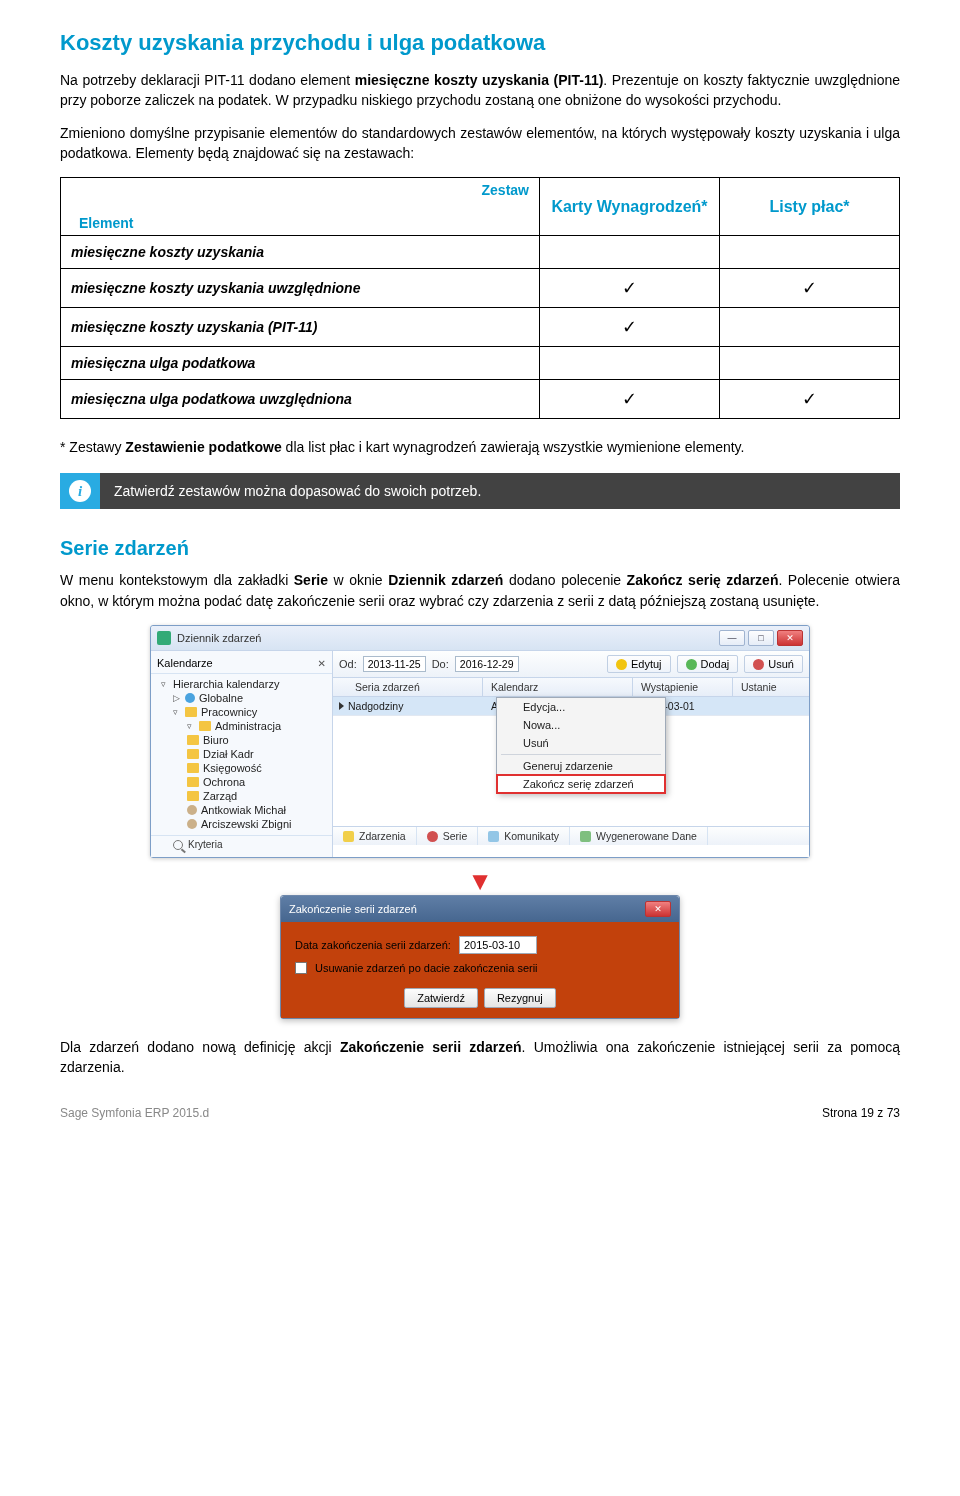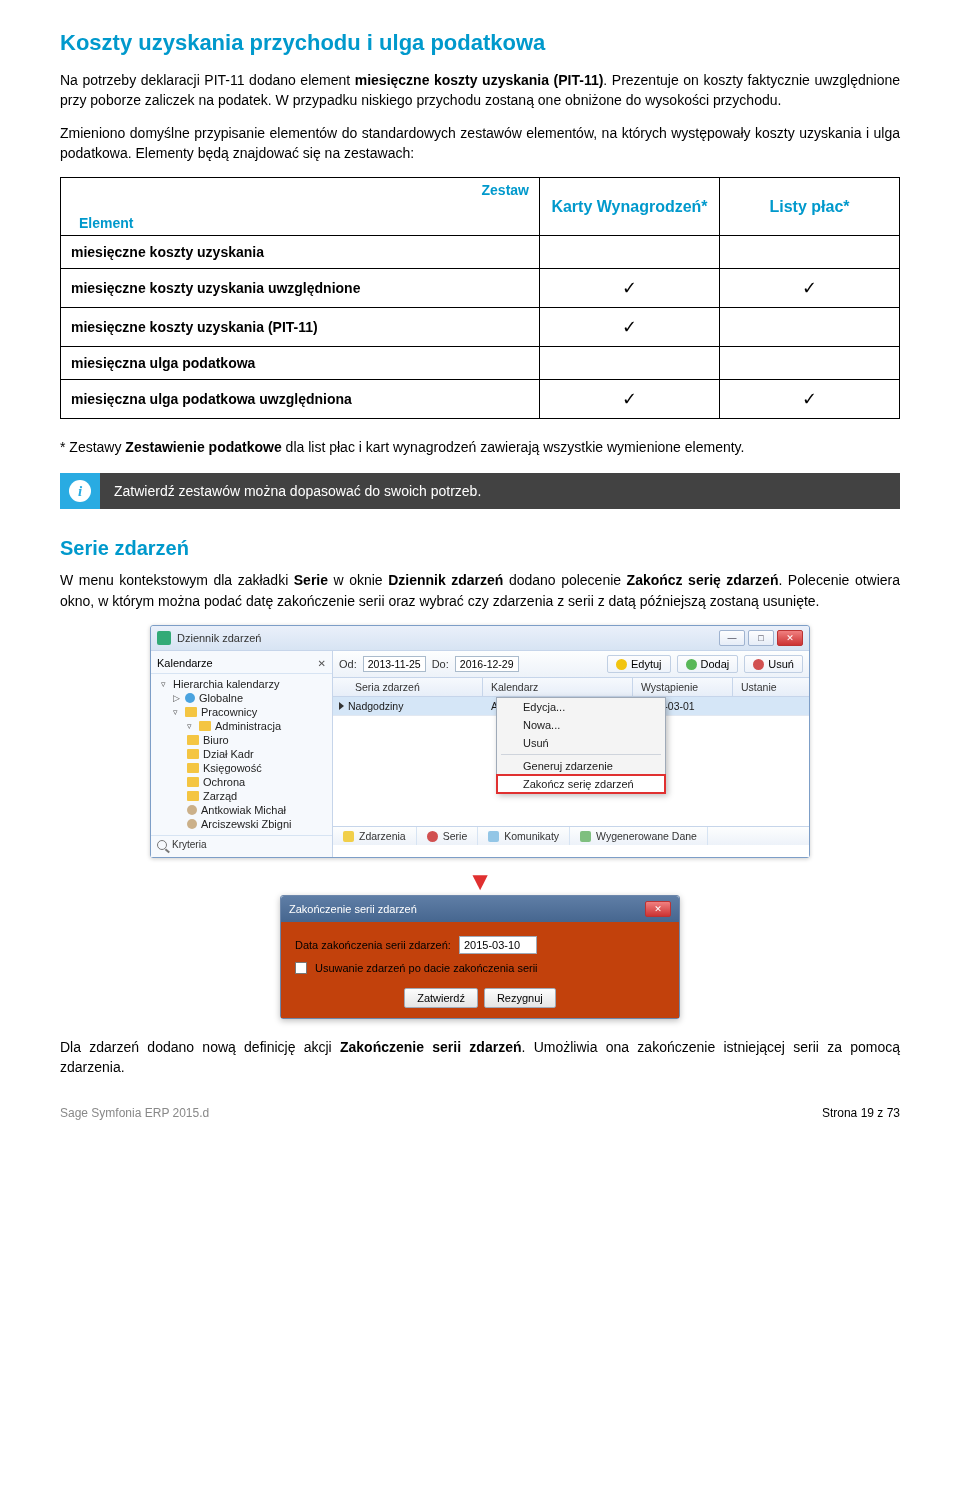--- a/index.html
+++ b/index.html
@@ -10,21 +10,21 @@
   .bold { font-weight: bold; }
 
   table.matrix { width: 100%; border-collapse: collapse; margin: 14px 0 18px 0; }
   table.matrix th, table.matrix td { border: 1px solid #000; padding: 8px 10px; vertical-align: middle; }
   table.matrix th { font-weight: bold; text-align: center; }
   table.matrix th.corner { position: relative; height: 58px; }
   .corner .diag-top { position: absolute; top: 4px; right: 10px; color: #0099cc; font-weight: bold; }
   .corner .diag-bottom { position: absolute; bottom: 4px; left: 18px; color: #0099cc; font-weight: bold; }
   table.matrix th.col-head { color: #0099cc; font-size: 16px; width: 180px; }
   table.matrix td.tick { text-align: center; font-size: 18px; font-family: "Segoe UI Symbol","Apple Symbols",Arial,sans-serif; }
-  table.matrix td.row-label { text-align: left; font-weight: bold; }
+  table.matrix td.row-label { text-align: left; font-weight: bold; font-style: italic; }
 
   .info-box { display: flex; align-items: stretch; margin: 16px 0 20px 0; }
   .info-icon-wrap { background: #29abe2; width: 40px; display: flex; align-items: center; justify-content: center; }
   .info-icon { width: 22px; height: 22px; border-radius: 50%; background: #fff; color: #29abe2; font-style: italic; font-weight: bold; font-family: Georgia, serif; display: flex; align-items: center; justify-content: center; font-size: 15px; }
   .info-text { background: #424242; color: #fff; flex: 1; padding: 10px 14px; font-size: 14px; display: flex; align-items: center; }
 
   
   .app-window { border: 1px solid #7d9ec7; border-radius: 3px; width: 660px; margin: 14px auto 10px auto; box-shadow: 0 1px 4px rgba(0,0,0,.2); font-size: 11px; font-family: "Segoe UI", Tahoma, Arial, sans-serif; background: linear-gradient(#f3f7fc,#eaf0f8); }
   .titlebar { background: linear-gradient(#eaf0fa,#d7e4f3); padding: 4px 6px; display: flex; align-items: center; border-bottom: 1px solid #c6d5ea; border-radius: 3px 3px 0 0; }
   .titlebar .app-icon { width: 14px; height: 14px; background: #3a7; border-radius: 2px; margin-right: 6px; }
@@ -37,21 +37,21 @@
   .side-head { display: flex; align-items: center; justify-content: space-between; padding: 2px 6px 4px 6px; border-bottom: 1px solid #d7e4f3; }
   .side-head .x { color: #555; font-size: 10px; }
   .tree { padding: 3px 4px 4px 4px; }
   .tree-item { padding: 1px 2px 1px 6px; display: flex; align-items: center; gap: 4px; color: #222; }
   .tree-item.indent1 { padding-left: 18px; }
   .tree-item.indent2 { padding-left: 32px; }
   .caret { display: inline-block; width: 8px; color: #555; font-size: 9px; }
   .folder-icon { width: 12px; height: 10px; background: #f4c542; border-radius: 1px; display: inline-block; }
   .person-icon { width: 10px; height: 10px; border-radius: 50%; background: #cbb089; display: inline-block; }
   .globe-icon { width: 10px; height: 10px; border-radius: 50%; background: #4aa3df; display: inline-block; }
-  .side-foot { border-top: 1px solid #d7e4f3; padding: 3px 6px; display: flex; align-items: center; gap: 5px; font-size: 10px; color: #333; }
+  .side-foot { border-top: 1px solid #d7e4f3; padding: 3px 22px; display: flex; align-items: center; gap: 5px; font-size: 10px; color: #333; }
   .side-foot .mag { width: 10px; height: 10px; border: 1.5px solid #777; border-radius: 50%; position: relative; }
   .side-foot .mag::after { content: ""; position: absolute; width: 5px; height: 1.5px; background: #777; bottom: -3px; right: -4px; transform: rotate(40deg); }
 
   .mainpane { flex: 1; display: flex; flex-direction: column; }
   .toolbar { display: flex; align-items: center; padding: 4px 6px; border-bottom: 1px solid #c6d5ea; background: linear-gradient(#fdfefe,#edf2f9); gap: 6px; }
   .field-label { color: #333; }
   .date-box { border: 1px solid #abc; background: #fff; padding: 1px 4px; font-size: 10.5px; }
   .toolbtn { display: inline-flex; align-items: center; gap: 4px; border: 1px solid #c0cfe3; border-radius: 2px; background: linear-gradient(#fdfdfe,#eef3fa); padding: 2px 8px; cursor: default; }
   .tb-icon { width: 11px; height: 11px; border-radius: 50%; display: inline-block; }
   .tb-icon.edit { background: #f1c40f; }

